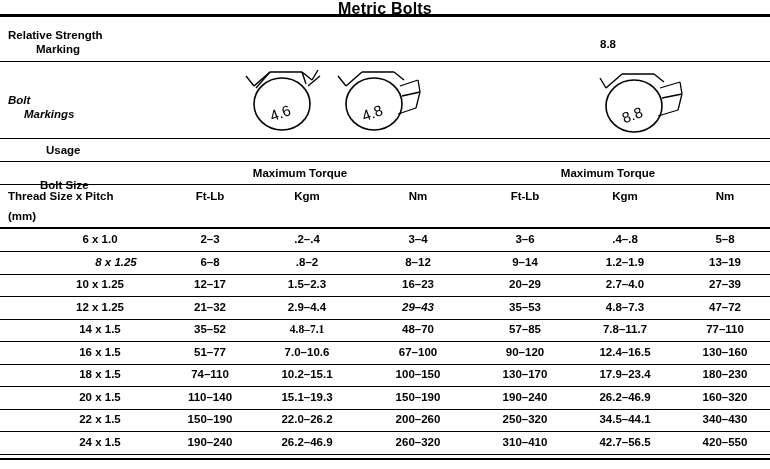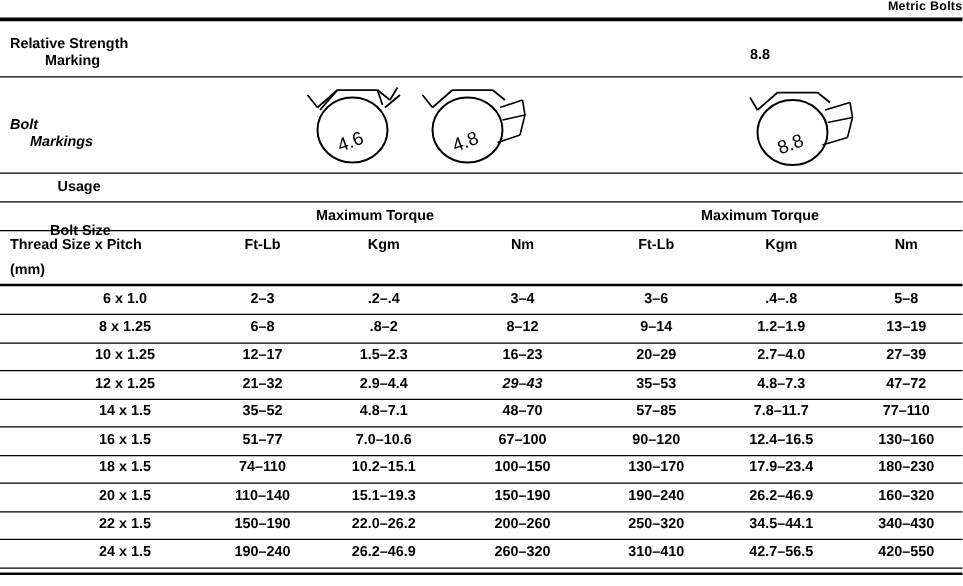--- a/index.html
+++ b/index.html
@@ -20,22 +20,22 @@
     width: 770px;
     height: 469px;
   }
 
   
   .title-bar {
     position: absolute;
     left: 0;
     top: 0;
     width: 770px;
-    text-align: right;
-    font-size: 10px;
+    text-align: center;
+    font-size: 16px;
     font-weight: bold;
     letter-spacing: 0.2px;
   }
   .rule {
     position: absolute;
     left: 0;
     width: 770px;
     background: #000;
   }
   .rule.thick { height: 3px; }
@@ -150,21 +150,21 @@
 
   <div id="rows-container">
       <div class="row-label" style="left: 0px; top: 233px;">6 x 1.0</div>
       <div class="val" style="left: 175px; top: 233px; width: 70px;">2–3</div>
       <div class="val" style="left: 272px; top: 233px; width: 70px;">.2–.4</div>
       <div class="val" style="left: 383px; top: 233px; width: 70px;">3–4</div>
       <div class="val" style="left: 490px; top: 233px; width: 70px;">3–6</div>
       <div class="val" style="left: 590px; top: 233px; width: 70px;">.4–.8</div>
       <div class="val" style="left: 690px; top: 233px; width: 70px;">5–8</div>
       <div class="rule thin" style="position: absolute; left: 0px; top: 251px;"></div>
-      <div class="row-label" style="left: 0px; top: 255.5px;">8 x 1.25</div>
+      <div class="row-label" style="left: 16px; top: 255.5px; font-style: italic;">8 x 1.25</div>
       <div class="val" style="left: 175px; top: 255.5px; width: 70px;">6–8</div>
       <div class="val" style="left: 272px; top: 255.5px; width: 70px;">.8–2</div>
       <div class="val" style="left: 383px; top: 255.5px; width: 70px;">8–12</div>
       <div class="val" style="left: 490px; top: 255.5px; width: 70px;">9–14</div>
       <div class="val" style="left: 590px; top: 255.5px; width: 70px;">1.2–1.9</div>
       <div class="val" style="left: 690px; top: 255.5px; width: 70px;">13–19</div>
       <div class="rule thin" style="position: absolute; left: 0px; top: 273.5px;"></div>
       <div class="row-label" style="left: 0px; top: 278px;">10 x 1.25</div>
       <div class="val" style="left: 175px; top: 278px; width: 70px;">12–17</div>
       <div class="val" style="left: 272px; top: 278px; width: 70px;">1.5–2.3</div>
@@ -176,21 +176,21 @@
       <div class="row-label" style="left: 0px; top: 300.5px;">12 x 1.25</div>
       <div class="val" style="left: 175px; top: 300.5px; width: 70px;">21–32</div>
       <div class="val" style="left: 272px; top: 300.5px; width: 70px;">2.9–4.4</div>
       <div class="val" style="left: 383px; top: 300.5px; width: 70px; font-style: italic;">29–43</div>
       <div class="val" style="left: 490px; top: 300.5px; width: 70px;">35–53</div>
       <div class="val" style="left: 590px; top: 300.5px; width: 70px;">4.8–7.3</div>
       <div class="val" style="left: 690px; top: 300.5px; width: 70px;">47–72</div>
       <div class="rule thin" style="position: absolute; left: 0px; top: 318.5px;"></div>
       <div class="row-label" style="left: 0px; top: 323px;">14 x 1.5</div>
       <div class="val" style="left: 175px; top: 323px; width: 70px;">35–52</div>
-      <div class="val" style="left: 272px; top: 323px; width: 70px;">4.8–7.1</div>
+      <div class="val" style="left: 272px; top: 323px; width: 70px; font-family: Liberation Serif, serif;">4.8–7.1</div>
       <div class="val" style="left: 383px; top: 323px; width: 70px;">48–70</div>
       <div class="val" style="left: 490px; top: 323px; width: 70px;">57–85</div>
       <div class="val" style="left: 590px; top: 323px; width: 70px;">7.8–11.7</div>
       <div class="val" style="left: 690px; top: 323px; width: 70px;">77–110</div>
       <div class="rule thin" style="position: absolute; left: 0px; top: 341px;"></div>
       <div class="row-label" style="left: 0px; top: 345.5px;">16 x 1.5</div>
       <div class="val" style="left: 175px; top: 345.5px; width: 70px;">51–77</div>
       <div class="val" style="left: 272px; top: 345.5px; width: 70px;">7.0–10.6</div>
       <div class="val" style="left: 383px; top: 345.5px; width: 70px;">67–100</div>
       <div class="val" style="left: 490px; top: 345.5px; width: 70px;">90–120</div>

